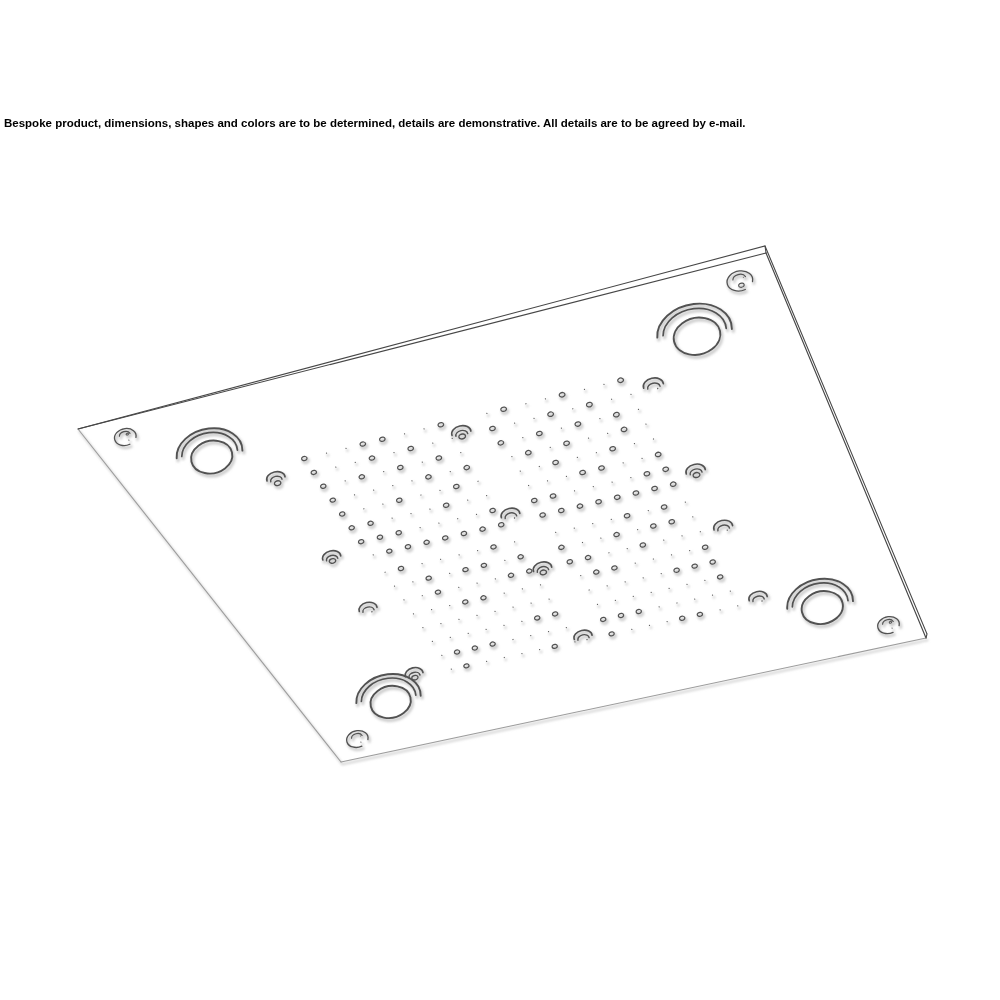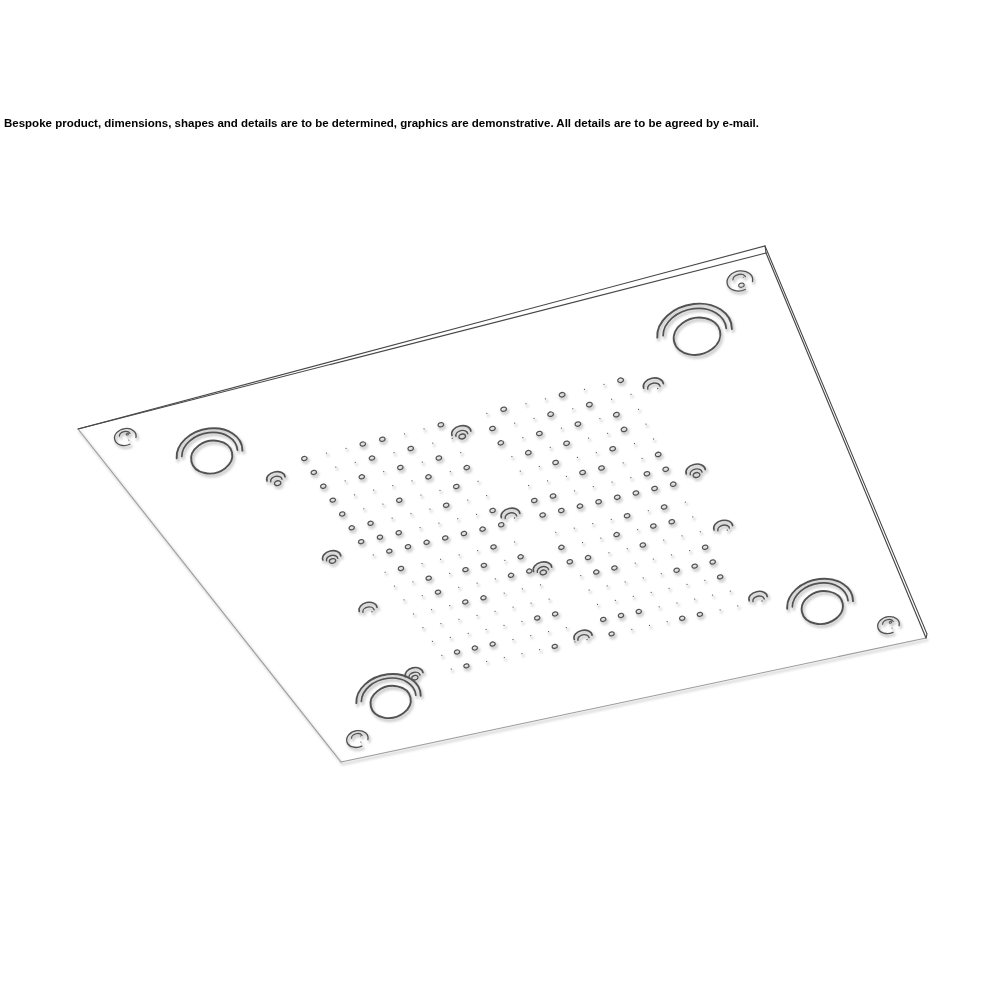--- a/index.html
+++ b/index.html
@@ -21,21 +21,21 @@
     color: #000000;
     white-space: nowrap;
     letter-spacing: 0;
   }
   svg.drawing { position: absolute; left: 0; top: 0; }
 </style>
 </head>
 <body>
 
 <div class="canvas">
-  <p class="disclaimer">Bespoke product, dimensions, shapes and details are to be determined, graphics are demonstrative. All details are to be agreed by e-mail.</p>
+  <p class="disclaimer">Bespoke product, dimensions, shapes and colors are to be determined, details are demonstrative. All details are to be agreed by e-mail.</p>
 
   <svg id="panel-drawing" class="drawing" width="1000" height="1000" viewBox="0 0 1000 1000" xmlns="http://www.w3.org/2000/svg">
       <defs>
         <filter id="blurf" x="-40%" y="-40%" width="180%" height="180%">
           <feGaussianBlur stdDeviation="0.9"></feGaussianBlur>
         </filter>
       </defs>
       <g>
         <polygon points="78,429 766,253 926,638 341,762" fill="#ffffff"></polygon>
       </g>

